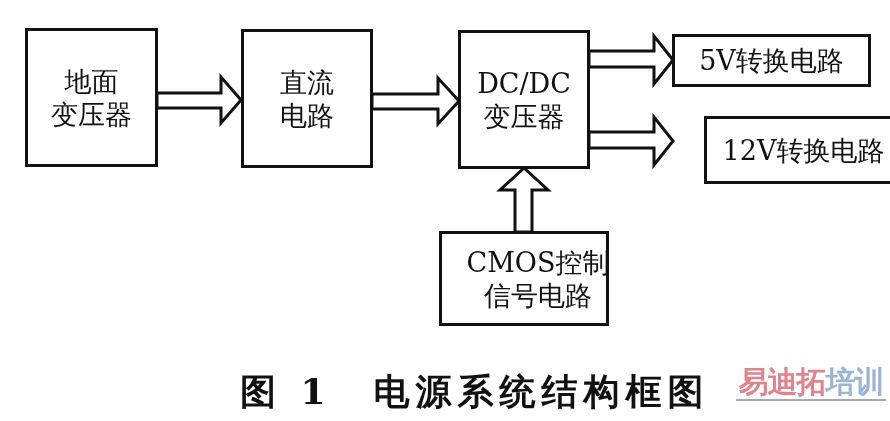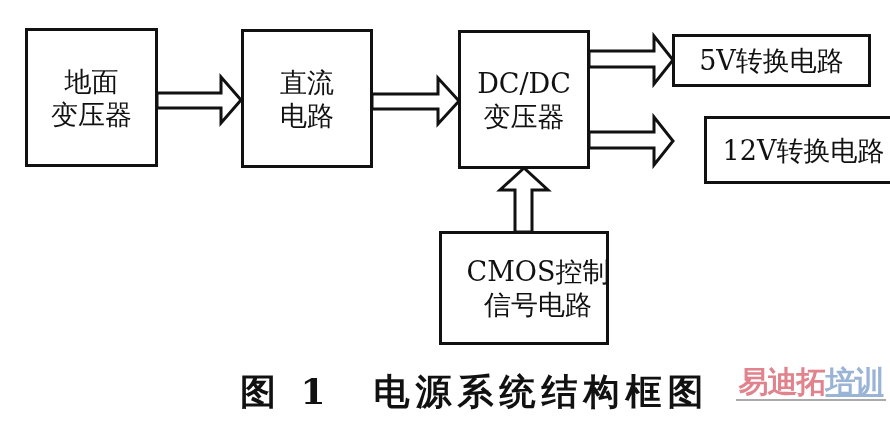--- a/index.html
+++ b/index.html
@@ -10,21 +10,21 @@
          text-align: center; font-size: 27px; line-height: 33px; }
   .box span { display: block; white-space: nowrap; }
   svg.arrows { position: absolute; left: 0; top: 0; }
   .caption { position: absolute; left: 240px; top: 368px; font-size: 36px; font-weight: bold;
              letter-spacing: 6px; white-space: nowrap; font-family: "DejaVu Serif", serif; }
   .caption .num { margin-right: 42px; }
   .wm { position: absolute; left: 732px; top: 366px; width: 158px; text-align: center; }
   .wm-top { font-family: "DejaVu Sans", sans-serif; font-weight: bold; font-size: 30px;
             letter-spacing: -1px; white-space: nowrap; line-height: 32px; }
   .wm-top .a { color: #e0838c; }
-  .wm-top .b { color: #9ab4d6; text-decoration: underline; }
+  .wm-top .b { color: #9ab4d6; }
   .wm-line { height: 2px; background: #aaa; margin: 1px 4px 1px 4px; }
   .wm-bottom { font-family: "DejaVu Sans", sans-serif; font-size: 15px; color: #777;
                white-space: nowrap; line-height: 18px; }
 </style>
 </head>
 <body>
 
 <svg class="arrows" width="890" height="421">
 
   <path d="M157,93 L221,93 L221,77 L241,100 L221,123 L221,108 L157,108 Z" fill="#fff" stroke="#111" stroke-width="3" stroke-linejoin="miter"></path>
@@ -54,21 +54,21 @@
 </div>
 
 <div class="box" style="left:672px; top:34px; width:199px; height:53px;">
   <span>5V转换电路</span>
 </div>
 
 <div class="box" style="left:704px; top:116px; width:199px; height:68px;">
   <span>12V转换电路</span>
 </div>
 
-<div class="box" style="left:439px; top:231px; width:170px; height:114px;padding-left:28px;">
+<div class="box" style="left:439px; top:231px; width:170px; height:95px;padding-left:28px;">
   <span>CMOS控制</span>
   <span>信号电路</span>
 </div>
 
 <div class="caption">
   <span class="num">图 1</span><span>电源系统结构框图</span>
 </div>
 
 <div class="wm">
   <div class="wm-top">

